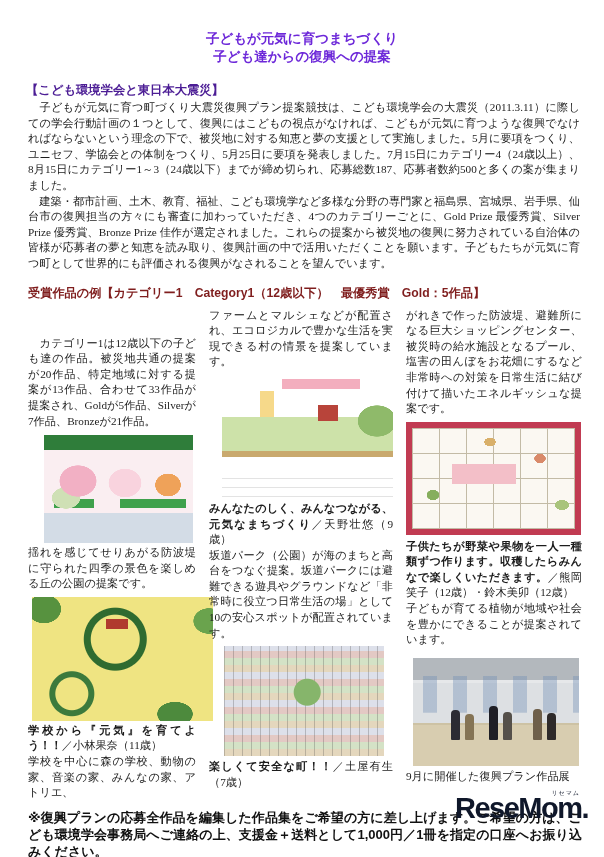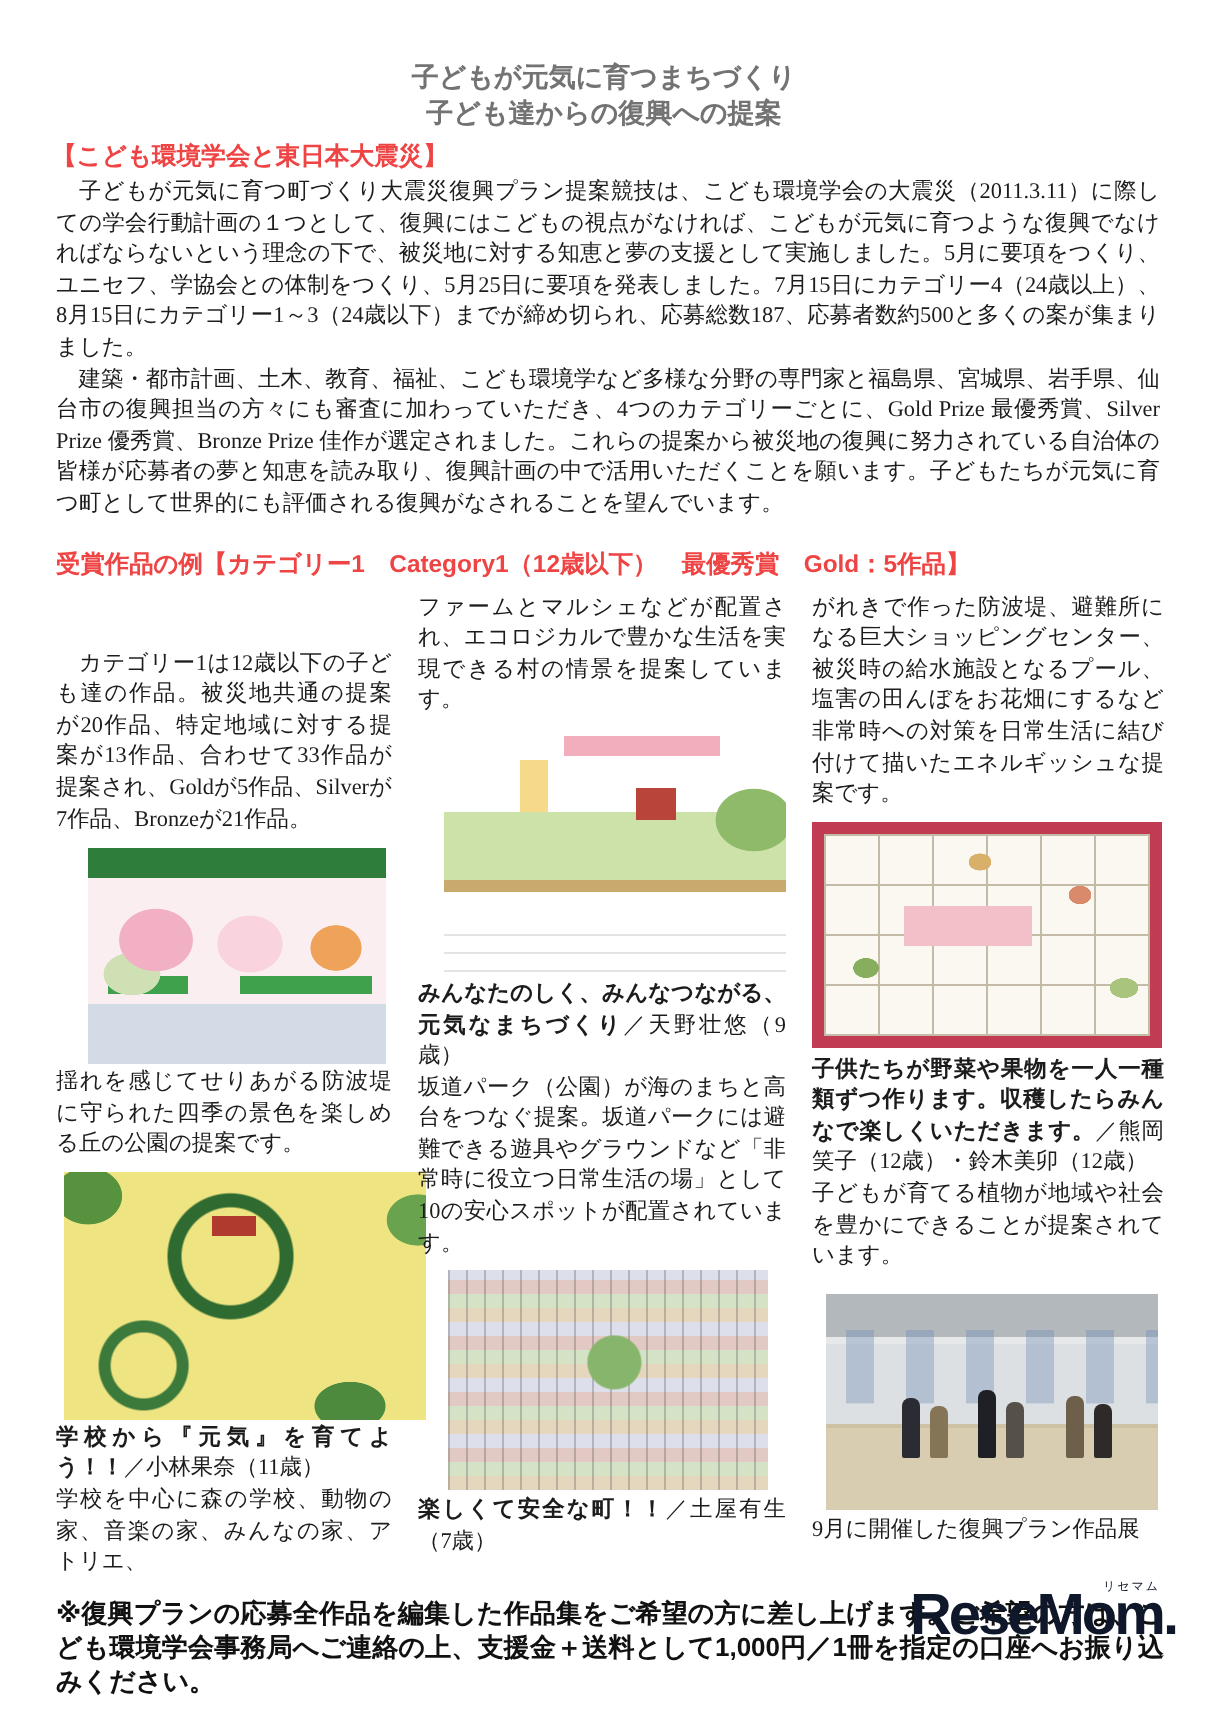--- a/index.html
+++ b/index.html
@@ -8,49 +8,49 @@
     width:604px;height:857px;
     background:#ffffff;
     overflow:hidden;
     color:#1c1c1c;
     font-family:"Liberation Serif","DejaVu Serif",serif;
   }
   
   .title-block{
     margin:30px 10px 2px 10px;
     text-align:center;
-    color:#737373;
+    color:#6d28d9;
     font-family:"Liberation Sans","DejaVu Sans",sans-serif;
     font-weight:bold;
     font-size:13.5px;
     line-height:18px;
   }
   
   .sec-heading{
-    margin:5px 26px 1px 26px;
-    font-family:Liberation Mono, monospace;
+    margin:16px 26px 1px 26px;
+    font-family:Liberation Serif, serif;
     font-weight:bold;
     font-size:12.3px;
     line-height:17px;
-    color:#ef4444;
+    color:#4c1d95;
   }
   .body-para{
     margin:0 24px 0 28px;
     font-size:11.2px;
     line-height:15.6px;
     text-align:justify;
   }
   
   .awards-heading{
     margin:13px 24px 7px 28px;
     font-family:"Liberation Sans","DejaVu Sans",sans-serif;
     font-weight:bold;
     font-size:12.2px;
     line-height:16px;
-    color:#ef4444;
+    color:#7f1d1d;
   }
   .cols{
     display:flex;
     margin:0 22px 0 28px;
     gap:13px;
   }
   .col{font-size:11.2px;line-height:15.6px;}
   .col1{width:168px;margin-top:28px;}
   .col2{width:184px;}
   .col3{width:178px;}

